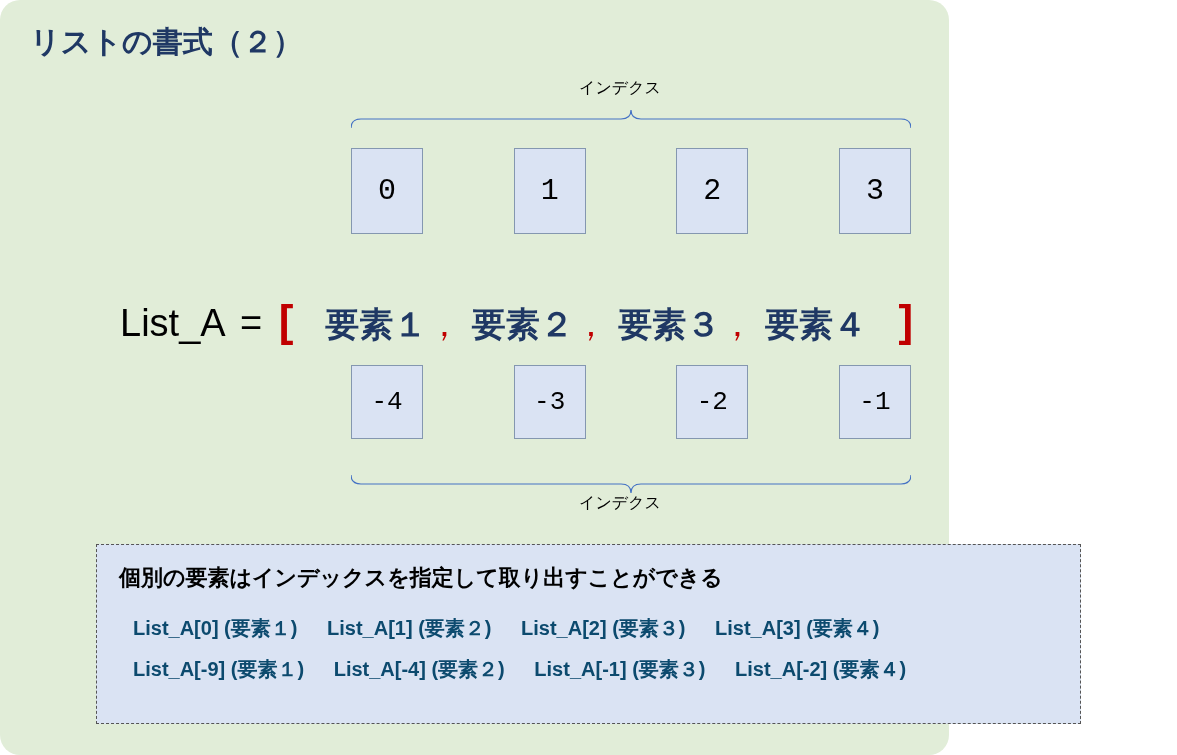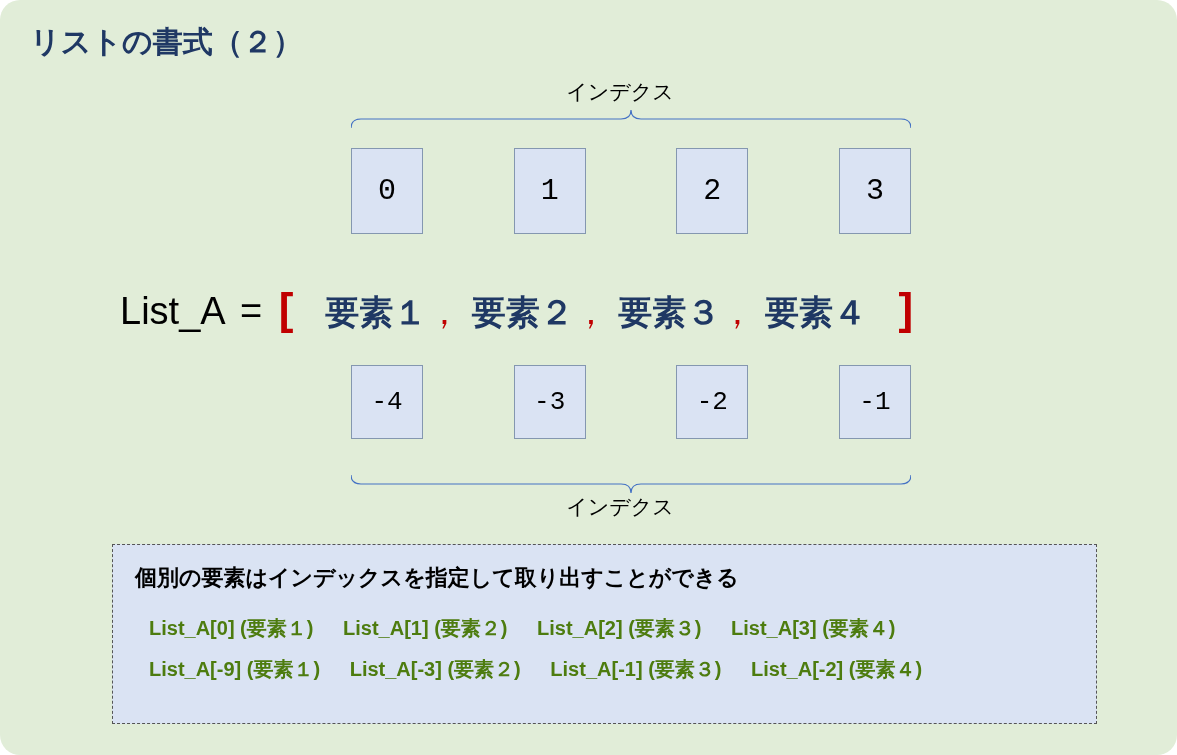--- a/index.html
+++ b/index.html
@@ -2,38 +2,38 @@
 <html><head>
 <meta charset="utf-8">
 <style>
   body {
     margin: 0;
     padding: 0;
     font-family: "Meiryo", "Hiragino Kaku Gothic Pro", sans-serif;
     background: #fff;
   }
   .slide {
-    width: 1177px;
+    width: 949px;
     height: 755px;
     background: #e1edd8;
     border-radius: 20px;
     position: relative;
     box-sizing: border-box;
   }
   .title {
     position: absolute;
     top: 22px;
     left: 30px;
     font-size: 30px;
     font-weight: bold;
     color: #1f3864;
   }
   .index-label {
     position: absolute;
-    font-size: 21px;
+    font-size: 16px;
     color: #000;
     text-align: center;
   }
   .index-label.top { top: 78px; left: 520px; width: 200px; }
   .index-label.bottom { top: 493px; left: 520px; width: 200px; }
 
   .brace {
     position: absolute;
     left: 351px;
     width: 560px;
@@ -61,53 +61,53 @@
     align-items: center;
     justify-content: center;
     font-size: 30px;
     color: #000;
     font-family: "Courier New", monospace;
   }
   .index-row.bottom .index-cell { height: 72px; font-size: 26px; }
 
   .list-line {
     position: absolute;
-    top: 284px;
+    top: 296px;
     left: 120px;
     font-size: 38px;
     color: #000;
     white-space: nowrap;
   }
   .list-line .name { color: #000; }
   .list-line .eq { color:#000; margin: 0 6px; }
   .list-line .br { color: #c00000; font-weight: bold; font-size: 44px; }
   .list-line .el { color: #1f3864; font-weight:bold; font-size: 34px; }
   .list-line .comma { color: #c00000; font-size: 34px; }
 
   .note-box {
     position: absolute;
-    left: 112px;
+    left: 96px;
     top: 544px;
     width: 985px;
     height: 180px;
     background: #dae3f3;
     border: 1px dashed #555;
     box-sizing: border-box;
     padding: 18px 22px 10px 22px;
   }
   .note-title {
     font-size: 22px;
     font-weight: bold;
     color: #000;
     margin-bottom: 22px;
   }
   .note-row {
     font-size: 20px;
     font-weight: bold;
-    color: #4d7c0f;
+    color: #0c4a6e;
     margin-bottom: 14px;
     padding-left: 14px;
   }
   .note-row span { margin-right: 24px; white-space: nowrap; }
 </style>
 </head>
 <body>
 
 <div class="slide">
 
@@ -159,19 +159,19 @@
   <div class="note-box">
     <div class="note-title">個別の要素はインデックスを指定して取り出すことができる</div>
     <div class="note-row">
       <span>List_A[0] (要素１)</span>
       <span>List_A[1] (要素２)</span>
       <span>List_A[2] (要素３)</span>
       <span>List_A[3] (要素４)</span>
     </div>
     <div class="note-row">
       <span>List_A[-9] (要素１)</span>
-      <span>List_A[-3] (要素２)</span>
+      <span>List_A[-4] (要素２)</span>
       <span>List_A[-1] (要素３)</span>
       <span>List_A[-2] (要素４)</span>
     </div>
   </div>
 
 </div>
 
 </body></html>

